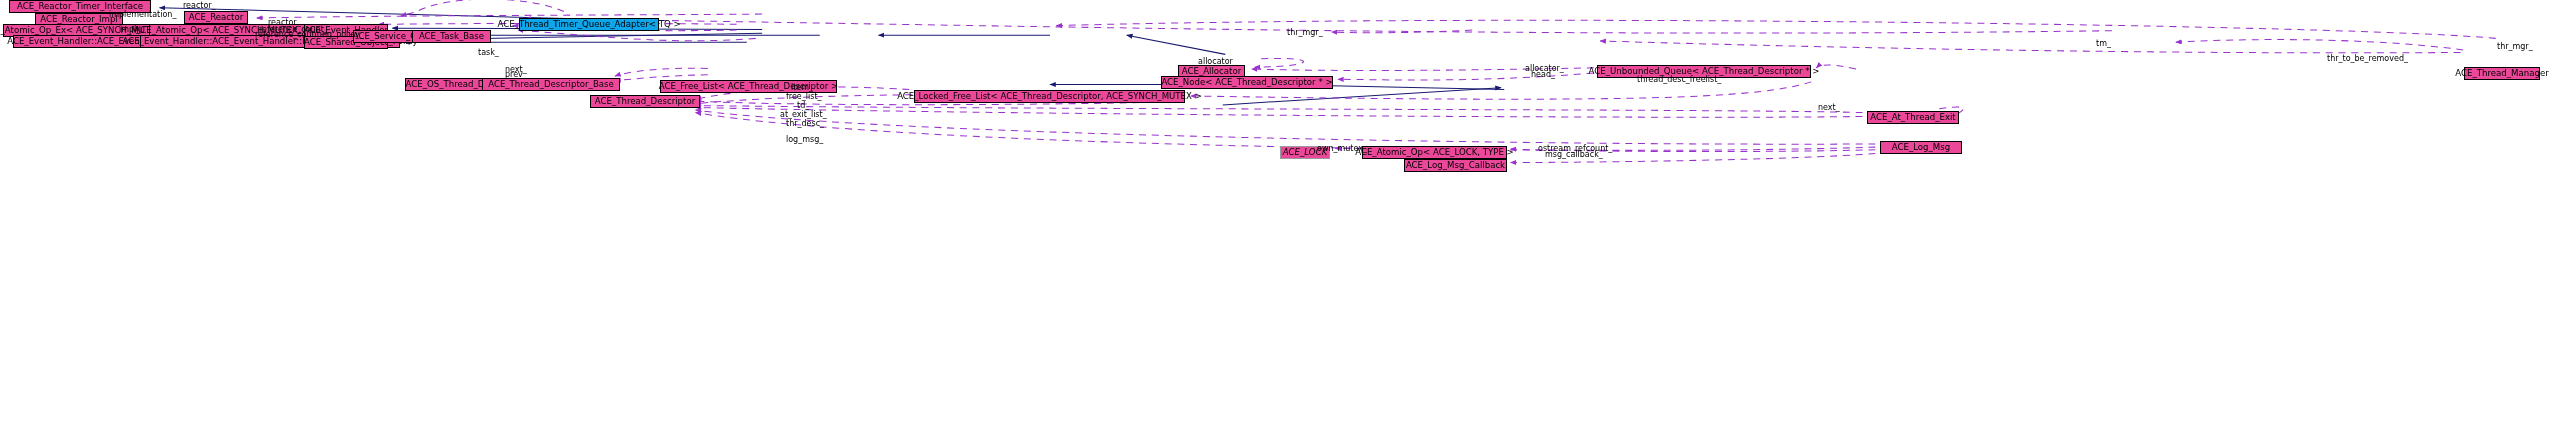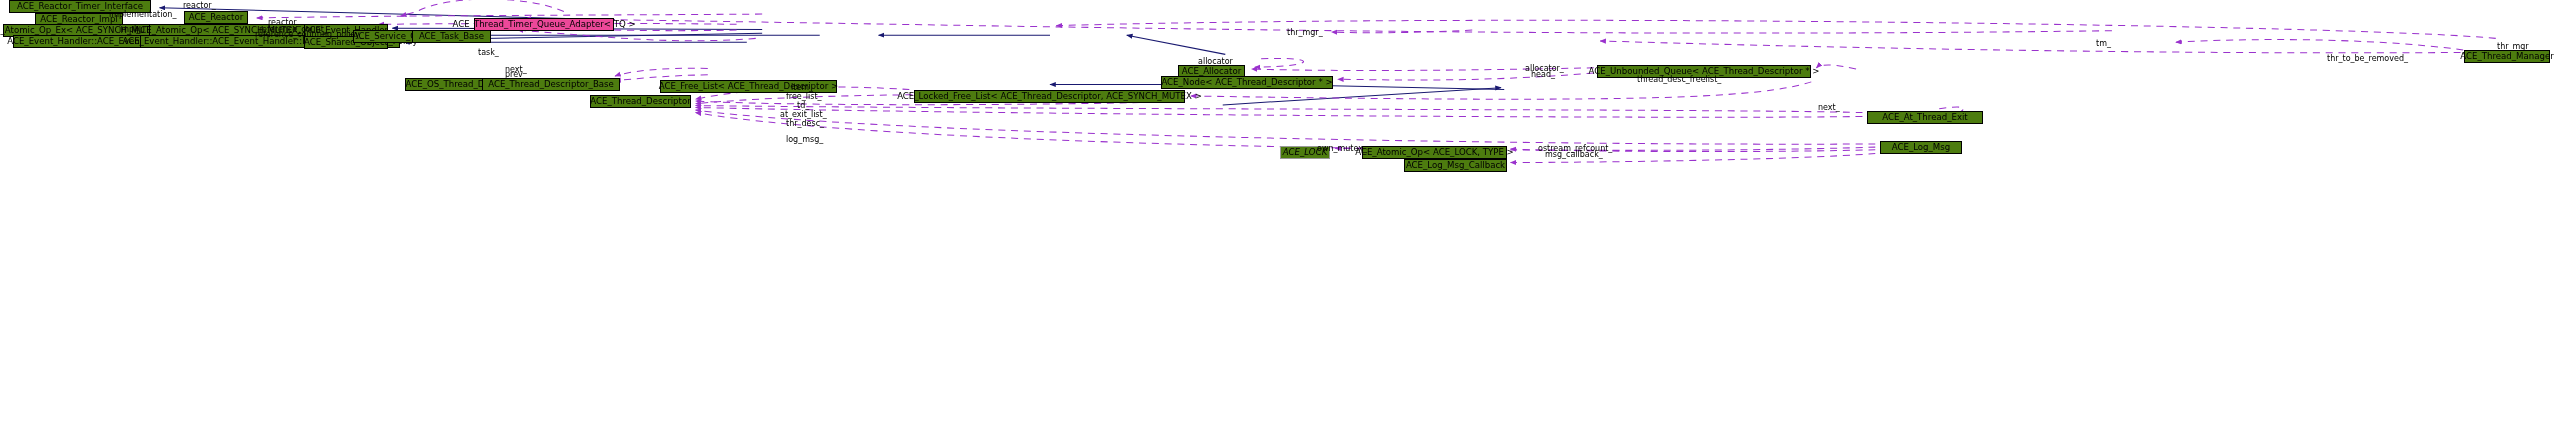--- a/index.html
+++ b/index.html
@@ -4,33 +4,33 @@
 <title>ACE_Thread_Timer_Queue_Adapter Collaboration Diagram</title>
 <style>
   html,body{margin:0;padding:0;background:#ffffff;}
   body{font-family:"DejaVu Sans","Liberation Sans",sans-serif;}
   #canvas{position:relative;width:2576px;height:435px;background:#ffffff;overflow:hidden;}
   svg.edges{position:absolute;left:0;top:0;width:2576px;height:435px;pointer-events:none;}
   .node{
     position:absolute;
     box-sizing:border-box;
     border:0.6px solid #000000;
-    background:#4d7c0f;
+    background:#ec4899;
     color:#000000;
     font-size:8.6px;
     line-height:1;
     display:flex;
     align-items:center;
     justify-content:center;
     white-space:nowrap;
     padding:0 4.5px;
     height:13.4px;
     letter-spacing:0px;
   }
-  .node.highlight{background:#ec4899;border:0.6px solid #000000;}
+  .node.highlight{background:#0ea5e9;border:0.6px solid #000000;margin-left:45px;}
   .node.faint{border:0.6px solid #9a9a9a;}
   .elabel{
     position:absolute;
     font-size:8px;
     color:#000000;
     white-space:nowrap;
     line-height:1;
     background:transparent;
   }
 </style>
@@ -99,30 +99,30 @@
   <div class="node" style="left:184px;top:11px;width:64px;">ACE_Reactor</div>
   <div class="node" style="left:3.2px;top:24px;width:227px;">ACE_Atomic_Op_Ex&lt; ACE_SYNCH_MUTEX, Reference_Count &gt;</div>
   <div class="node" style="left:149px;top:24px;width:223px;">ACE_Atomic_Op&lt; ACE_SYNCH_MUTEX, Reference_Count &gt;</div>
   <div class="node" style="left:13.4px;top:35px;width:192px;">ACE_Event_Handler::ACE_Event_Handler::Policy</div>
   <div class="node" style="left:140px;top:35px;width:260px;">ACE_Event_Handler::ACE_Event_Handler::Reference_Counting_Policy</div>
   <div class="node" style="left:304px;top:24px;width:84px;">ACE_Event_Handler</div>
   <div class="node" style="left:304px;top:36px;width:84px;">ACE_Shared_Object</div>
   <div class="node" style="left:353px;top:30px;width:85px;">ACE_Service_Object</div>
   <div class="node" style="left:412px;top:30px;width:79px;">ACE_Task_Base</div>
   <div class="node highlight" style="left:474px;top:18px;width:140px;">ACE_Thread_Timer_Queue_Adapter&lt; TQ &gt;</div>
-  <div class="node" style="left:2464px;top:50px;width:86px;">ACE_Thread_Manager</div>
+  <div class="node" style="left:2464px;top:67px;width:76px;">ACE_Thread_Manager</div>
   <div class="node" style="left:1178px;top:65px;width:67px;">ACE_Allocator</div>
   <div class="node" style="left:1597px;top:65px;width:214px;">ACE_Unbounded_Queue&lt; ACE_Thread_Descriptor * &gt;</div>
   <div class="node" style="left:1161px;top:76px;width:172px;">ACE_Node&lt; ACE_Thread_Descriptor * &gt;</div>
   <div class="node" style="left:405px;top:78px;width:118px;">ACE_OS_Thread_Descriptor</div>
   <div class="node" style="left:482px;top:78px;width:138px;">ACE_Thread_Descriptor_Base</div>
   <div class="node" style="left:660px;top:80px;width:177px;">ACE_Free_List&lt; ACE_Thread_Descriptor &gt;</div>
   <div class="node" style="left:914px;top:90px;width:271px;">ACE_Locked_Free_List&lt; ACE_Thread_Descriptor, ACE_SYNCH_MUTEX &gt;</div>
-  <div class="node" style="left:590px;top:95px;width:101px;">ACE_Thread_Descriptor</div>
-  <div class="node" style="left:1867px;top:111px;width:116px;">ACE_At_Thread_Exit</div>
+  <div class="node" style="left:590px;top:95px;width:110px;">ACE_Thread_Descriptor</div>
+  <div class="node" style="left:1867px;top:111px;width:92px;">ACE_At_Thread_Exit</div>
   <div class="node" style="left:1880px;top:141px;width:82px;">ACE_Log_Msg</div>
   <div class="node faint" style="left:1280px;top:146px;width:50px;font-style:italic;">ACE_LOCK</div>
   <div class="node" style="left:1362px;top:146px;width:145px;">ACE_Atomic_Op&lt; ACE_LOCK, TYPE &gt;</div>
   <div class="node" style="left:1404px;top:159px;width:103px;">ACE_Log_Msg_Callback</div>
 
   <div class="elabel" style="left:183px;top:1.9px;">reactor_</div>
   <div class="elabel" style="left:109px;top:11px;">implementation_</div>
   <div class="elabel" style="left:119px;top:25.6px;">impl_</div>
   <div class="elabel" style="left:268px;top:19px;">reactor_</div>
   <div class="elabel" style="left:259px;top:25.6px;">reference_count_</div>

